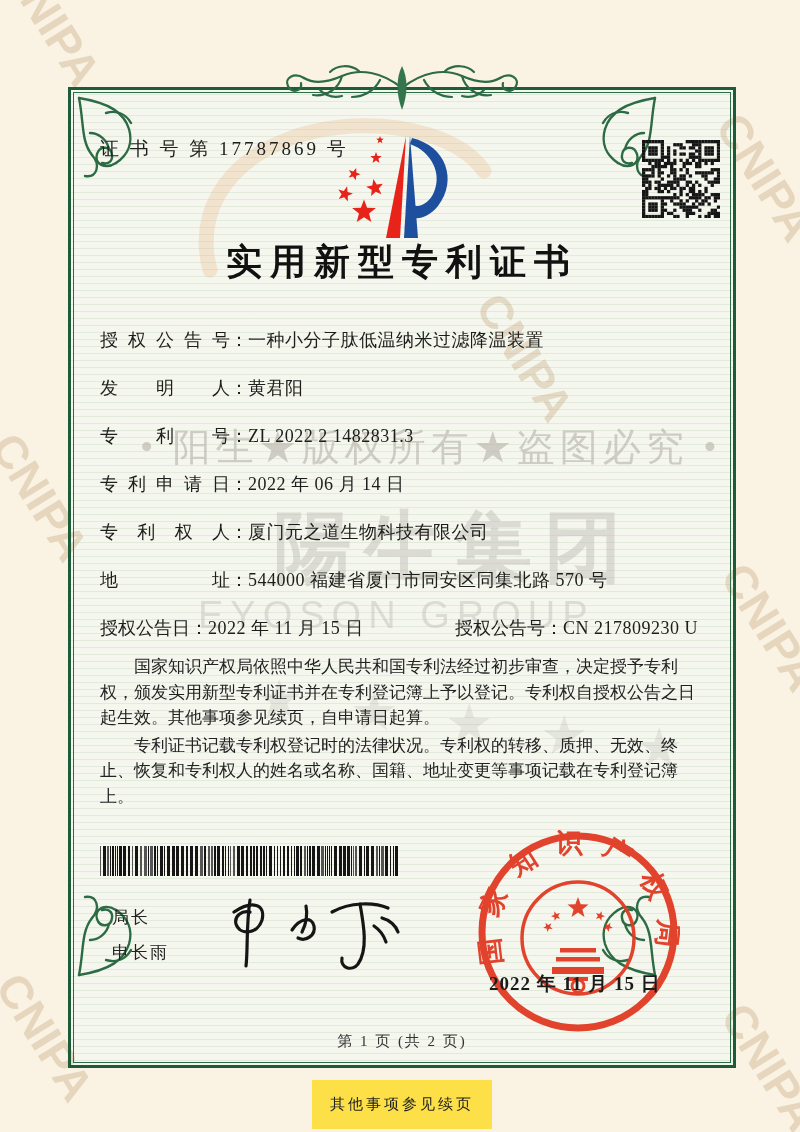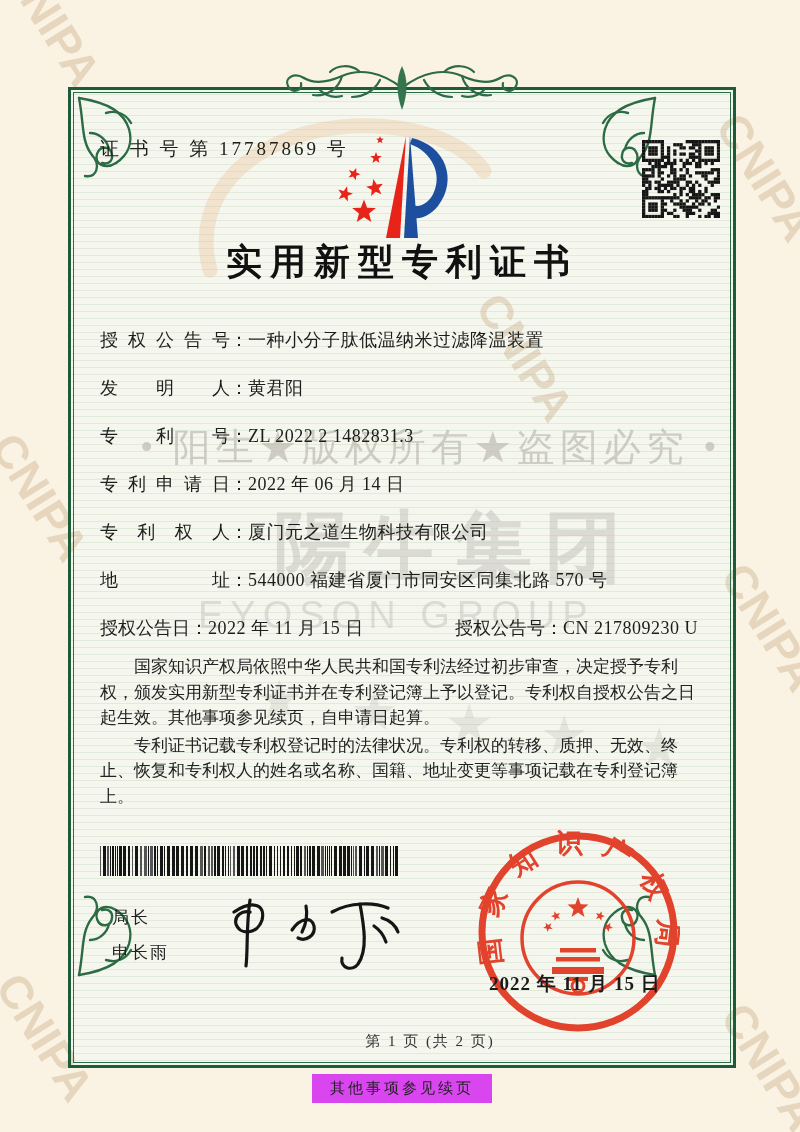--- a/index.html
+++ b/index.html
@@ -51,23 +51,23 @@
   .fvalue{letter-spacing:.5px;text-align:center;}
   .grant2{position:absolute;left:355px;top:0;}
   .bodytext{left:100px;top:654px;width:608px;font-size:17px;line-height:25.5px;color:#222;}
   .bodytext p{margin:0 0 2px 0;text-indent:2em;}
   .barcode{left:100px;top:846px;}
   .sig-title{left:112px;top:906px;font-size:17px;letter-spacing:2px;color:#222;}
   .sig-name{left:112px;top:941px;font-size:17px;letter-spacing:2px;color:#222;}
   .signature{left:222px;top:878px;}
   .seal{left:476px;top:830px;opacity:.95;}
   .seal-date{left:489px;top:971px;font-size:19px;letter-spacing:1px;color:#1b1b1b;font-weight:bold;}
-  .footer-page{left:68px;top:1032px;width:668px;text-align:center;font-size:15px;color:#333;letter-spacing:2px;padding-left:28px;}
+  .footer-page{left:68px;top:1032px;width:668px;text-align:center;font-size:15px;color:#333;letter-spacing:2px;}
   .note-wrap{left:68px;top:1074px;width:668px;text-align:center;}
-  .note{display:inline-block;background:#d946ef;padding:5px 18px;font-size:15px;letter-spacing:3px;color:#222;}
+  .note{display:inline-block;background:#fde047;padding:15px 18px;font-size:15px;letter-spacing:3px;color:#222;margin-top:6px;}
 </style>
 </head>
 <body>
 
 <div class="page">
 
   <div class="frame-bg"></div>
 
   <svg class="wm wm-arc" width="360" height="210">
     <path d="M40,195 C20,120 80,62 170,52 C235,46 292,64 314,96" fill="none" stroke="rgba(233,176,130,0.28)" stroke-width="15" stroke-linecap="round"></path>

